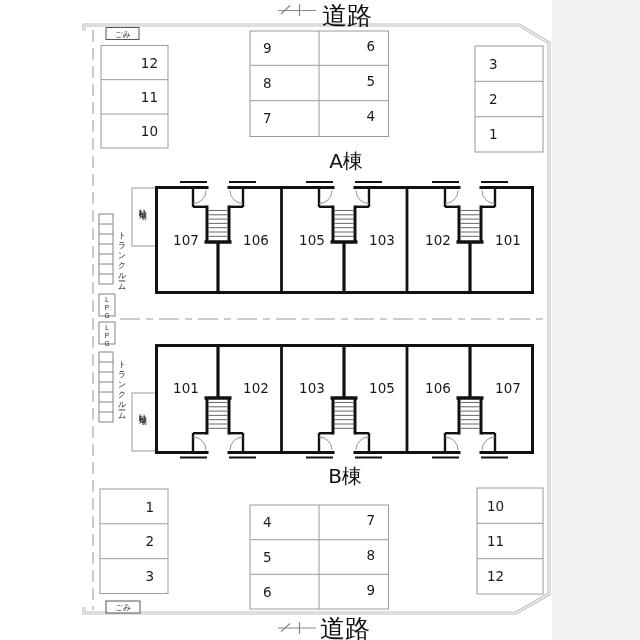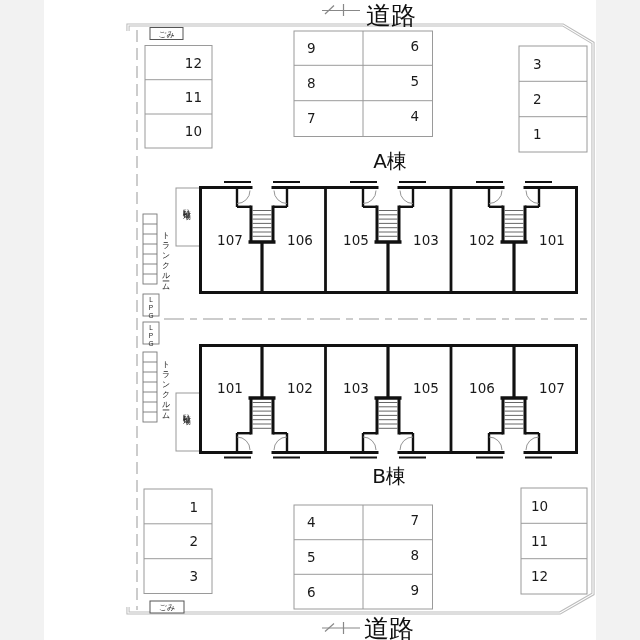--- a/index.html
+++ b/index.html
@@ -1,18 +1,18 @@
 <!DOCTYPE html>
 <html><head>
 <meta charset="utf-8">
 <style>
   html,body{margin:0;padding:0;background:#f2f2f2;}
   #canvas{
     position:relative;width:552px;height:640px;background:#ffffff;
-    font-family:"Liberation Sans","DejaVu Sans",sans-serif;overflow:hidden;margin-left:44px;
+    font-family:"Liberation Sans","DejaVu Sans",sans-serif;overflow:hidden;
   }
   svg{position:absolute;left:0;top:0;}
   svg text{font-family:"DejaVu Sans","Liberation Sans",sans-serif;fill:#1a1a1a;}
   .num{font-size:13.5px;}
   .bldg-label{font-size:20px;fill:#111;}
   .road-label{font-size:25px;font-family:"Liberation Serif","DejaVu Serif",serif;fill:#111;}
   .gomi{font-size:8px;fill:#333;}
   .vtext{
     position:absolute;writing-mode:vertical-rl;text-orientation:upright;
     color:#222;white-space:nowrap;line-height:1;

